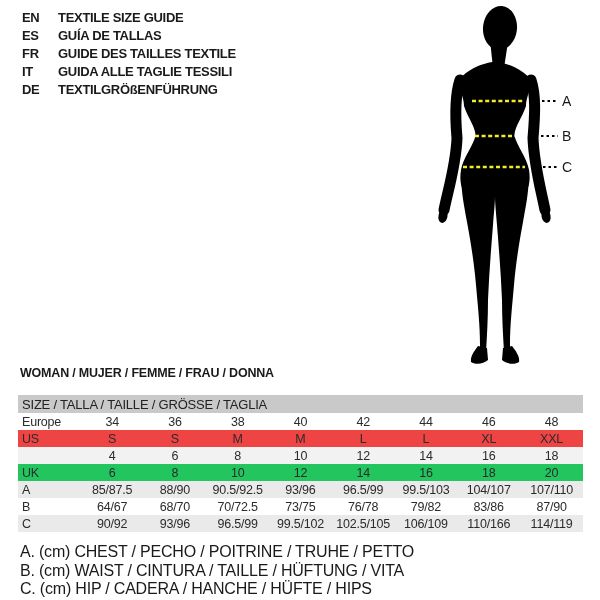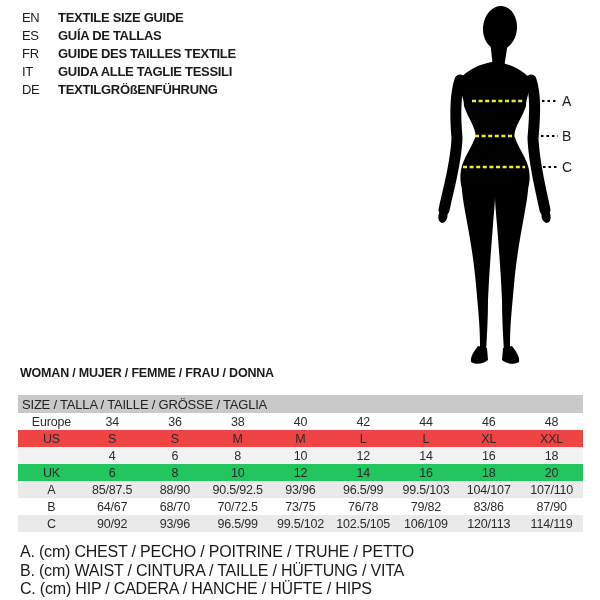--- a/index.html
+++ b/index.html
@@ -3,21 +3,21 @@
 <meta charset="utf-8">
 <style>
   html,body { margin:0; padding:0; background:#fff; }
   .screen {
     position:relative; width:600px; height:600px; background:#ffffff;
     font-family:"Liberation Sans", sans-serif; color:#1a1a1a; overflow:hidden;
   }
   
   .lang-list { position:absolute; left:22px; top:8px; }
   .lang-row { display:flex; height:18px; align-items:center; }
-  .lang-code { width:36px; font-size:13px; font-weight:normal; letter-spacing:-0.3px; }
+  .lang-code { width:36px; font-size:13px; font-weight:bold; letter-spacing:-0.3px; }
   .lang-label { font-size:13px; font-weight:bold; letter-spacing:-0.3px; white-space:nowrap; }
 
   
   .figure { position:absolute; left:400px; top:0; width:200px; height:370px; }
   .figure svg { display:block; }
   .measure-label { font-size:14px; fill:#1a1a1a; font-family:"Liberation Sans", sans-serif; }
 
   
   .woman-title {
     position:absolute; left:20px; top:366px;
@@ -28,21 +28,21 @@
   .size-table {
     position:absolute; left:18px; top:395px; width:565px;
     border-collapse:collapse; table-layout:fixed;
     font-size:12.5px; color:#2b2b2b; letter-spacing:-0.2px;
   }
   .size-table td { padding:0; height:17px; text-align:center; vertical-align:middle; overflow:hidden; white-space:nowrap; }
   .size-table .header-row td {
     background:#c9c9c9; height:18px; text-align:left; padding-left:4px;
     font-size:13px; color:#222;
   }
-  .size-table td.rowlabel { width:85px; text-align:center; padding-left:4px; }
+  .size-table td.rowlabel { width:85px; text-align:left; padding-left:4px; }
 
   
   .legend { position:absolute; left:20px; top:543px; }
   .legend-line { height:18.5px; font-size:16px; font-weight:normal; letter-spacing:-0.2px; white-space:nowrap; display:flex; align-items:center; }
 </style>
 </head>
 <body>
 
 <div class="screen">
 
@@ -210,21 +210,21 @@
           <td>87/90</td>
         </tr>
         <tr style="background: rgb(234, 234, 234);">
           <td class="rowlabel">C</td>
           <td>90/92</td>
           <td>93/96</td>
           <td>96.5/99</td>
           <td>99.5/102</td>
           <td>102.5/105</td>
           <td>106/109</td>
-          <td>120/113</td>
+          <td>110/166</td>
           <td>114/119</td>
         </tr>
       </tbody>
   </table>
 
   <div class="legend">
     <div class="legend-line">A. (cm) CHEST / PECHO / POITRINE / TRUHE / PETTO</div>
     <div class="legend-line">B. (cm) WAIST / CINTURA / TAILLE / HÜFTUNG / VITA</div>
     <div class="legend-line">C. (cm) HIP / CADERA / HANCHE / HÜFTE / HIPS</div>
   </div>

